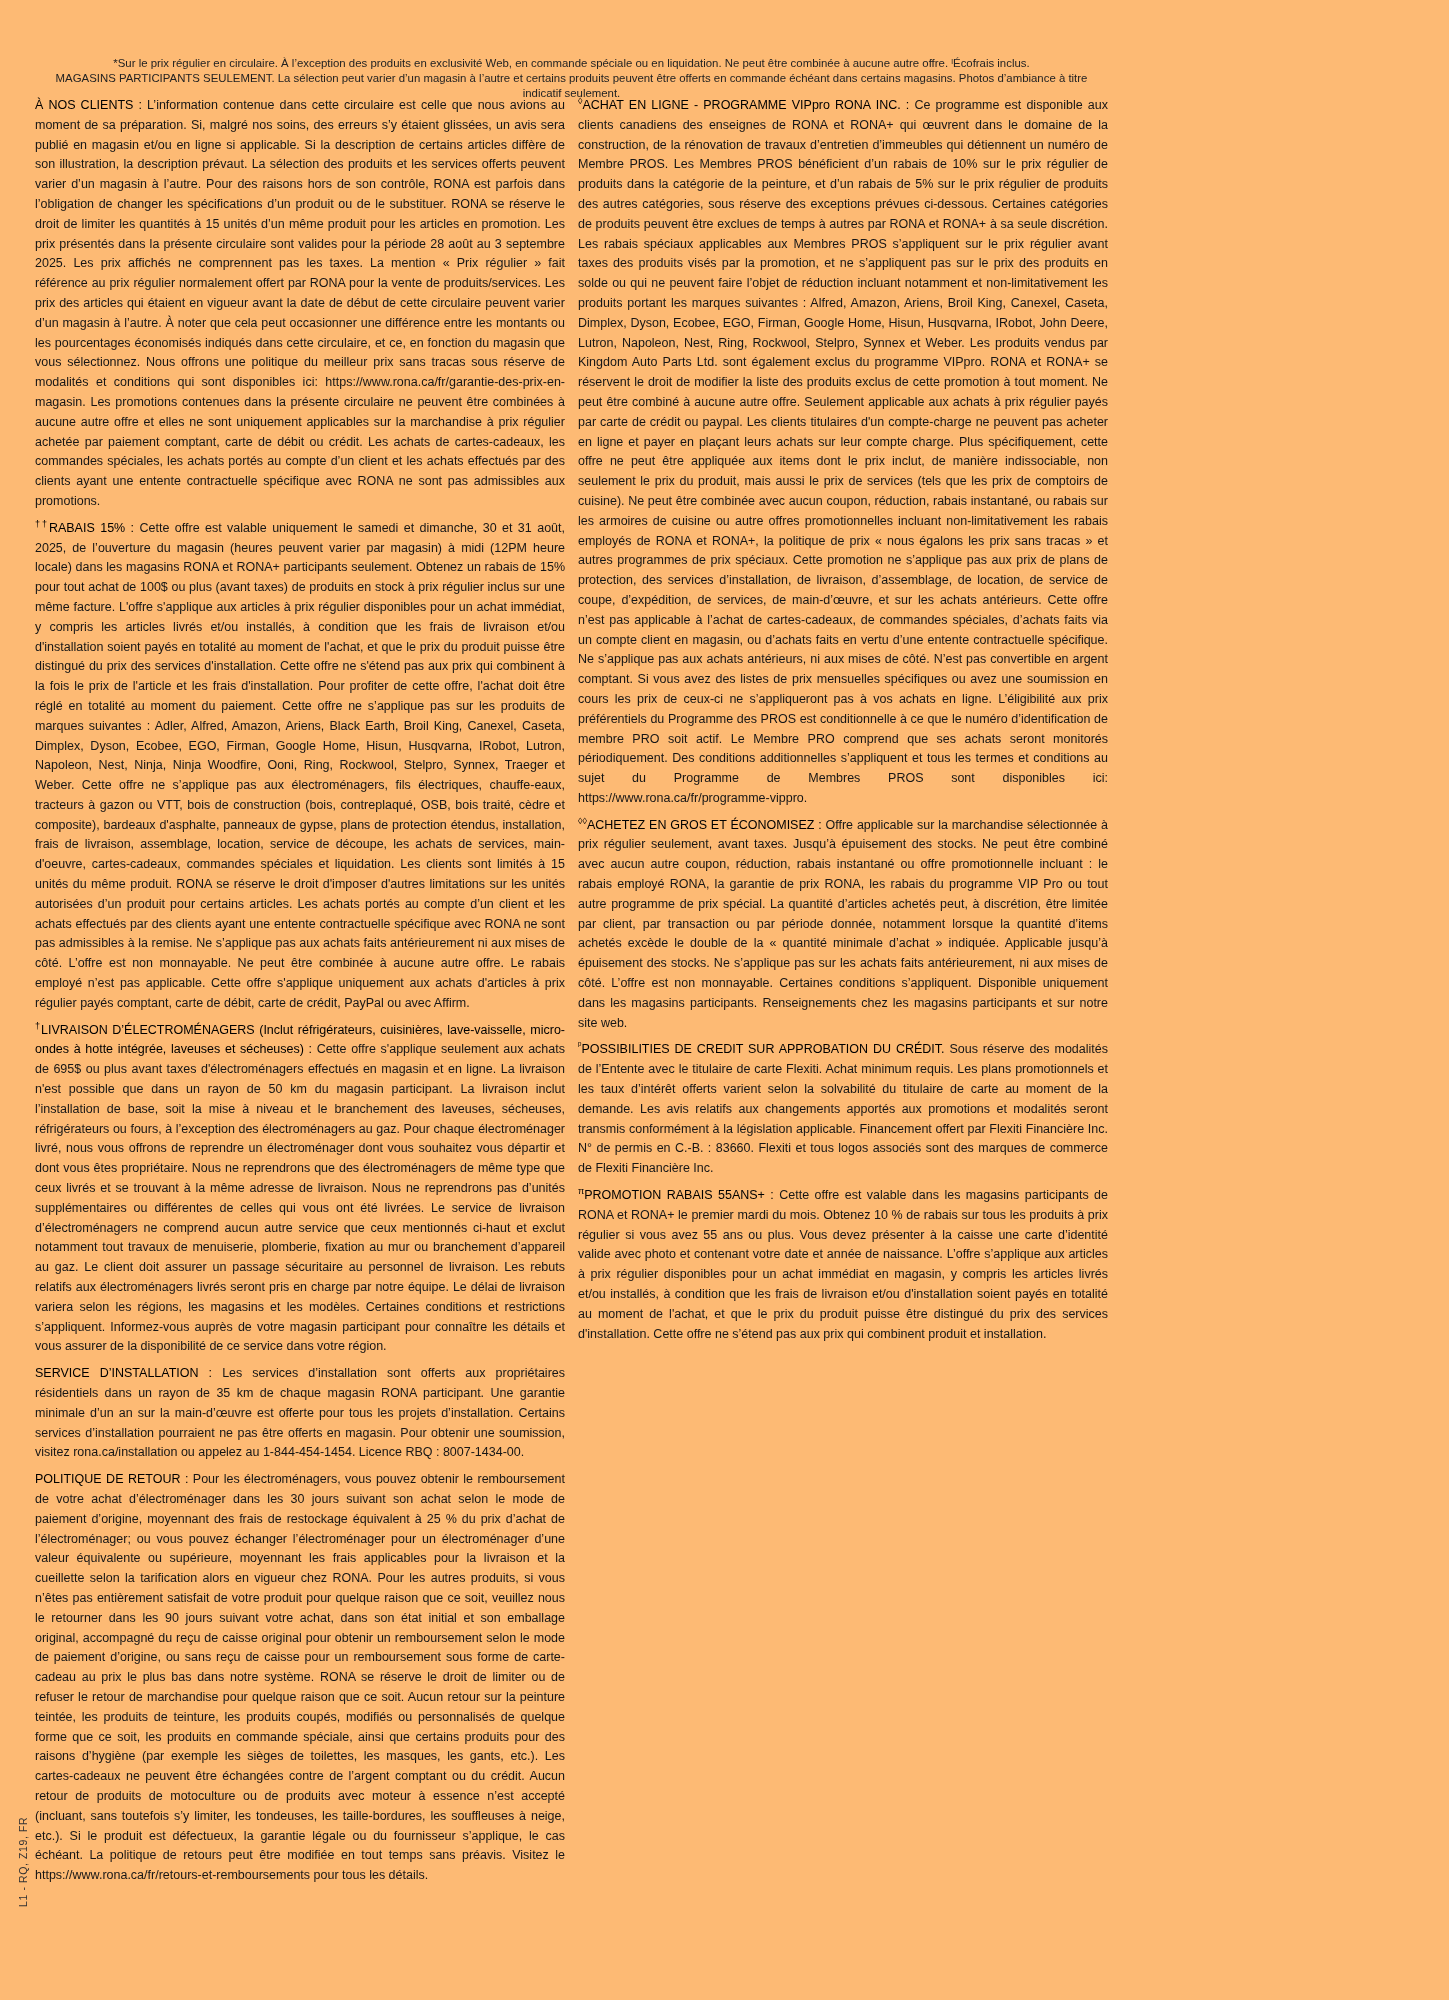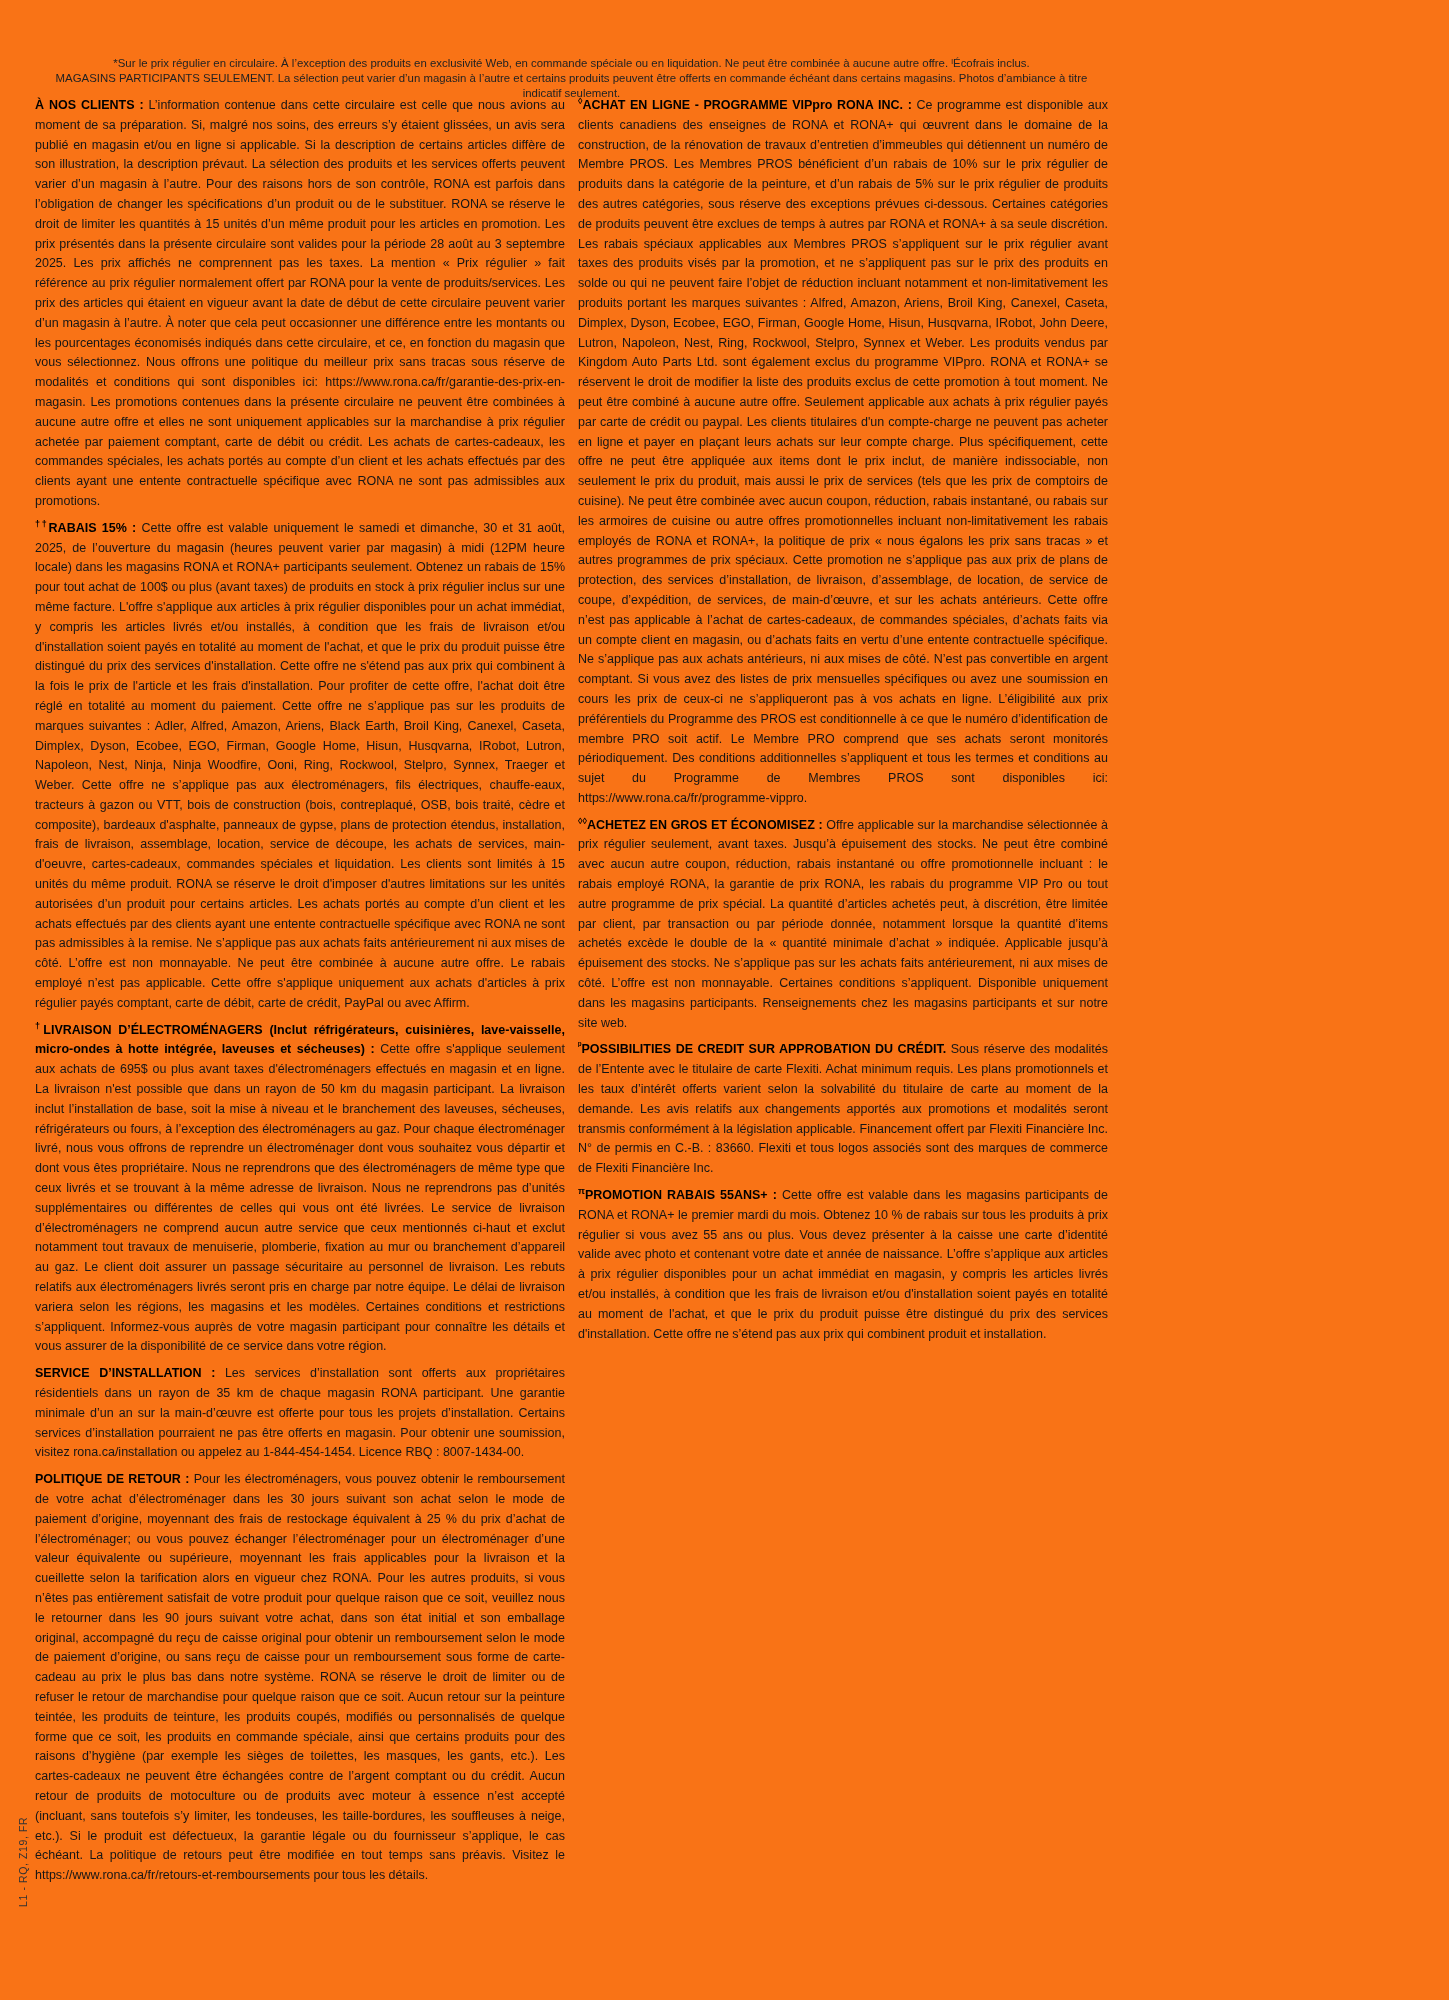--- a/index.html
+++ b/index.html
@@ -12,21 +12,21 @@
     width: 1449px;
     height: 2000px;
     font-family: "Liberation Sans", "DejaVu Sans", sans-serif;
     color: #1a1a1a;
     position: relative;
     overflow: hidden;
   }
   .page {
     position: absolute;
     inset: 0;
-    background: #f97316;
+    background: #fdba74;
   }
   .topnotes {
     position: absolute;
     top: 56px;
     left: 35px;
     width: 1073px;
     text-align: center;
     font-size: 11.4px;
     line-height: 15px;
     color: #222222;
@@ -43,21 +43,21 @@
     text-align: justify;
     font-size: 12.5px;
     line-height: 19.8px;
     color: #161616;
     overflow-wrap: break-word;
   }
   .columns p {
     margin: 0 0 7px 0;
   }
   .columns b {
-    font-weight: bold;
+    font-weight: normal;
     color: #000000;
   }
   sup.pfx {
     font-size: 72%;
     line-height: 0;
   }
   .side-label {
     position: absolute;
     left: 17px;
     top: 1907px;

